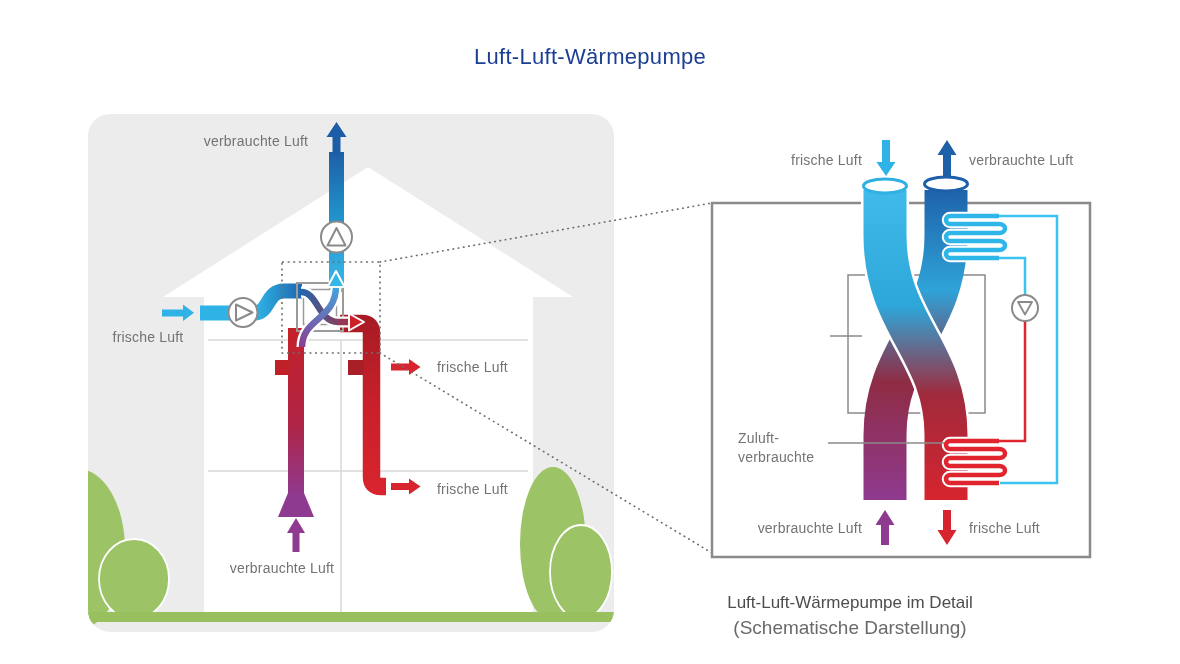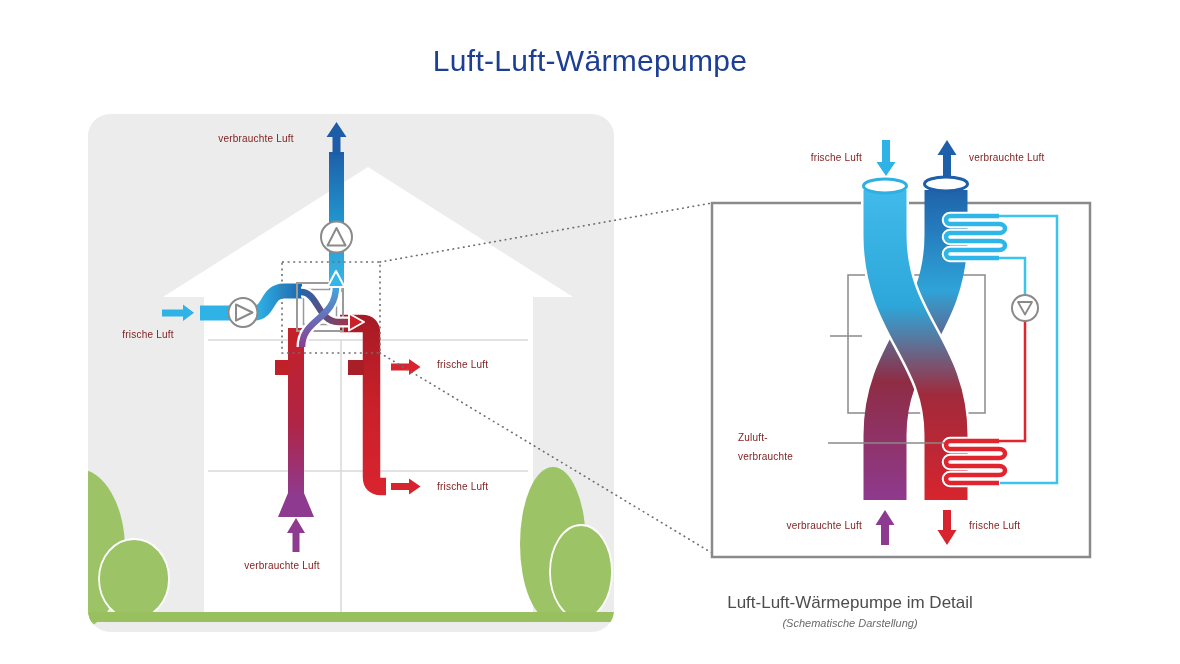--- a/index.html
+++ b/index.html
@@ -1,28 +1,28 @@
 <!DOCTYPE html>
 <html><head>
 <meta charset="utf-8">
 <style>
   html,body{margin:0;padding:0;background:#ffffff;}
   body{width:1180px;height:664px;position:relative;overflow:hidden;
        font-family:"Liberation Sans","DejaVu Sans",sans-serif;}
   .stage{position:absolute;inset:0;}
   svg{position:absolute;left:0;top:0;}
-  .lbl{position:absolute;color:#7f1d1d;font-size:10px;white-space:nowrap;letter-spacing:.2px;}
+  .lbl{position:absolute;color:#737373;font-size:14px;white-space:nowrap;letter-spacing:.2px;}
   .lbl.center{transform:translateX(-50%);}
   .lbl.right{text-align:right;}
   .title{position:absolute;left:590px;top:44px;transform:translateX(-50%);
-         color:#1c3f94;font-size:30px;letter-spacing:.3px;white-space:nowrap;}
+         color:#1c3f94;font-size:22px;letter-spacing:.3px;white-space:nowrap;}
   .two-line{line-height:18.5px;}
   .caption{position:absolute;left:850px;transform:translateX(-50%);white-space:nowrap;}
   .cap-main{top:593px;font-size:17px;color:#4d4d4d;}
-  .cap-sub{top:617px;font-size:11px;color:#6a6a6a;font-style:italic;}
+  .cap-sub{top:617px;font-size:19px;color:#6a6a6a;}
 </style>
 </head>
 <body>
 
 <div class="stage">
 
 <svg width="1180" height="664" viewBox="0 0 1180 664">
   <defs>
     <clipPath id="cardClip">
           <rect x="88" y="114" width="526" height="518" rx="22"></rect>

